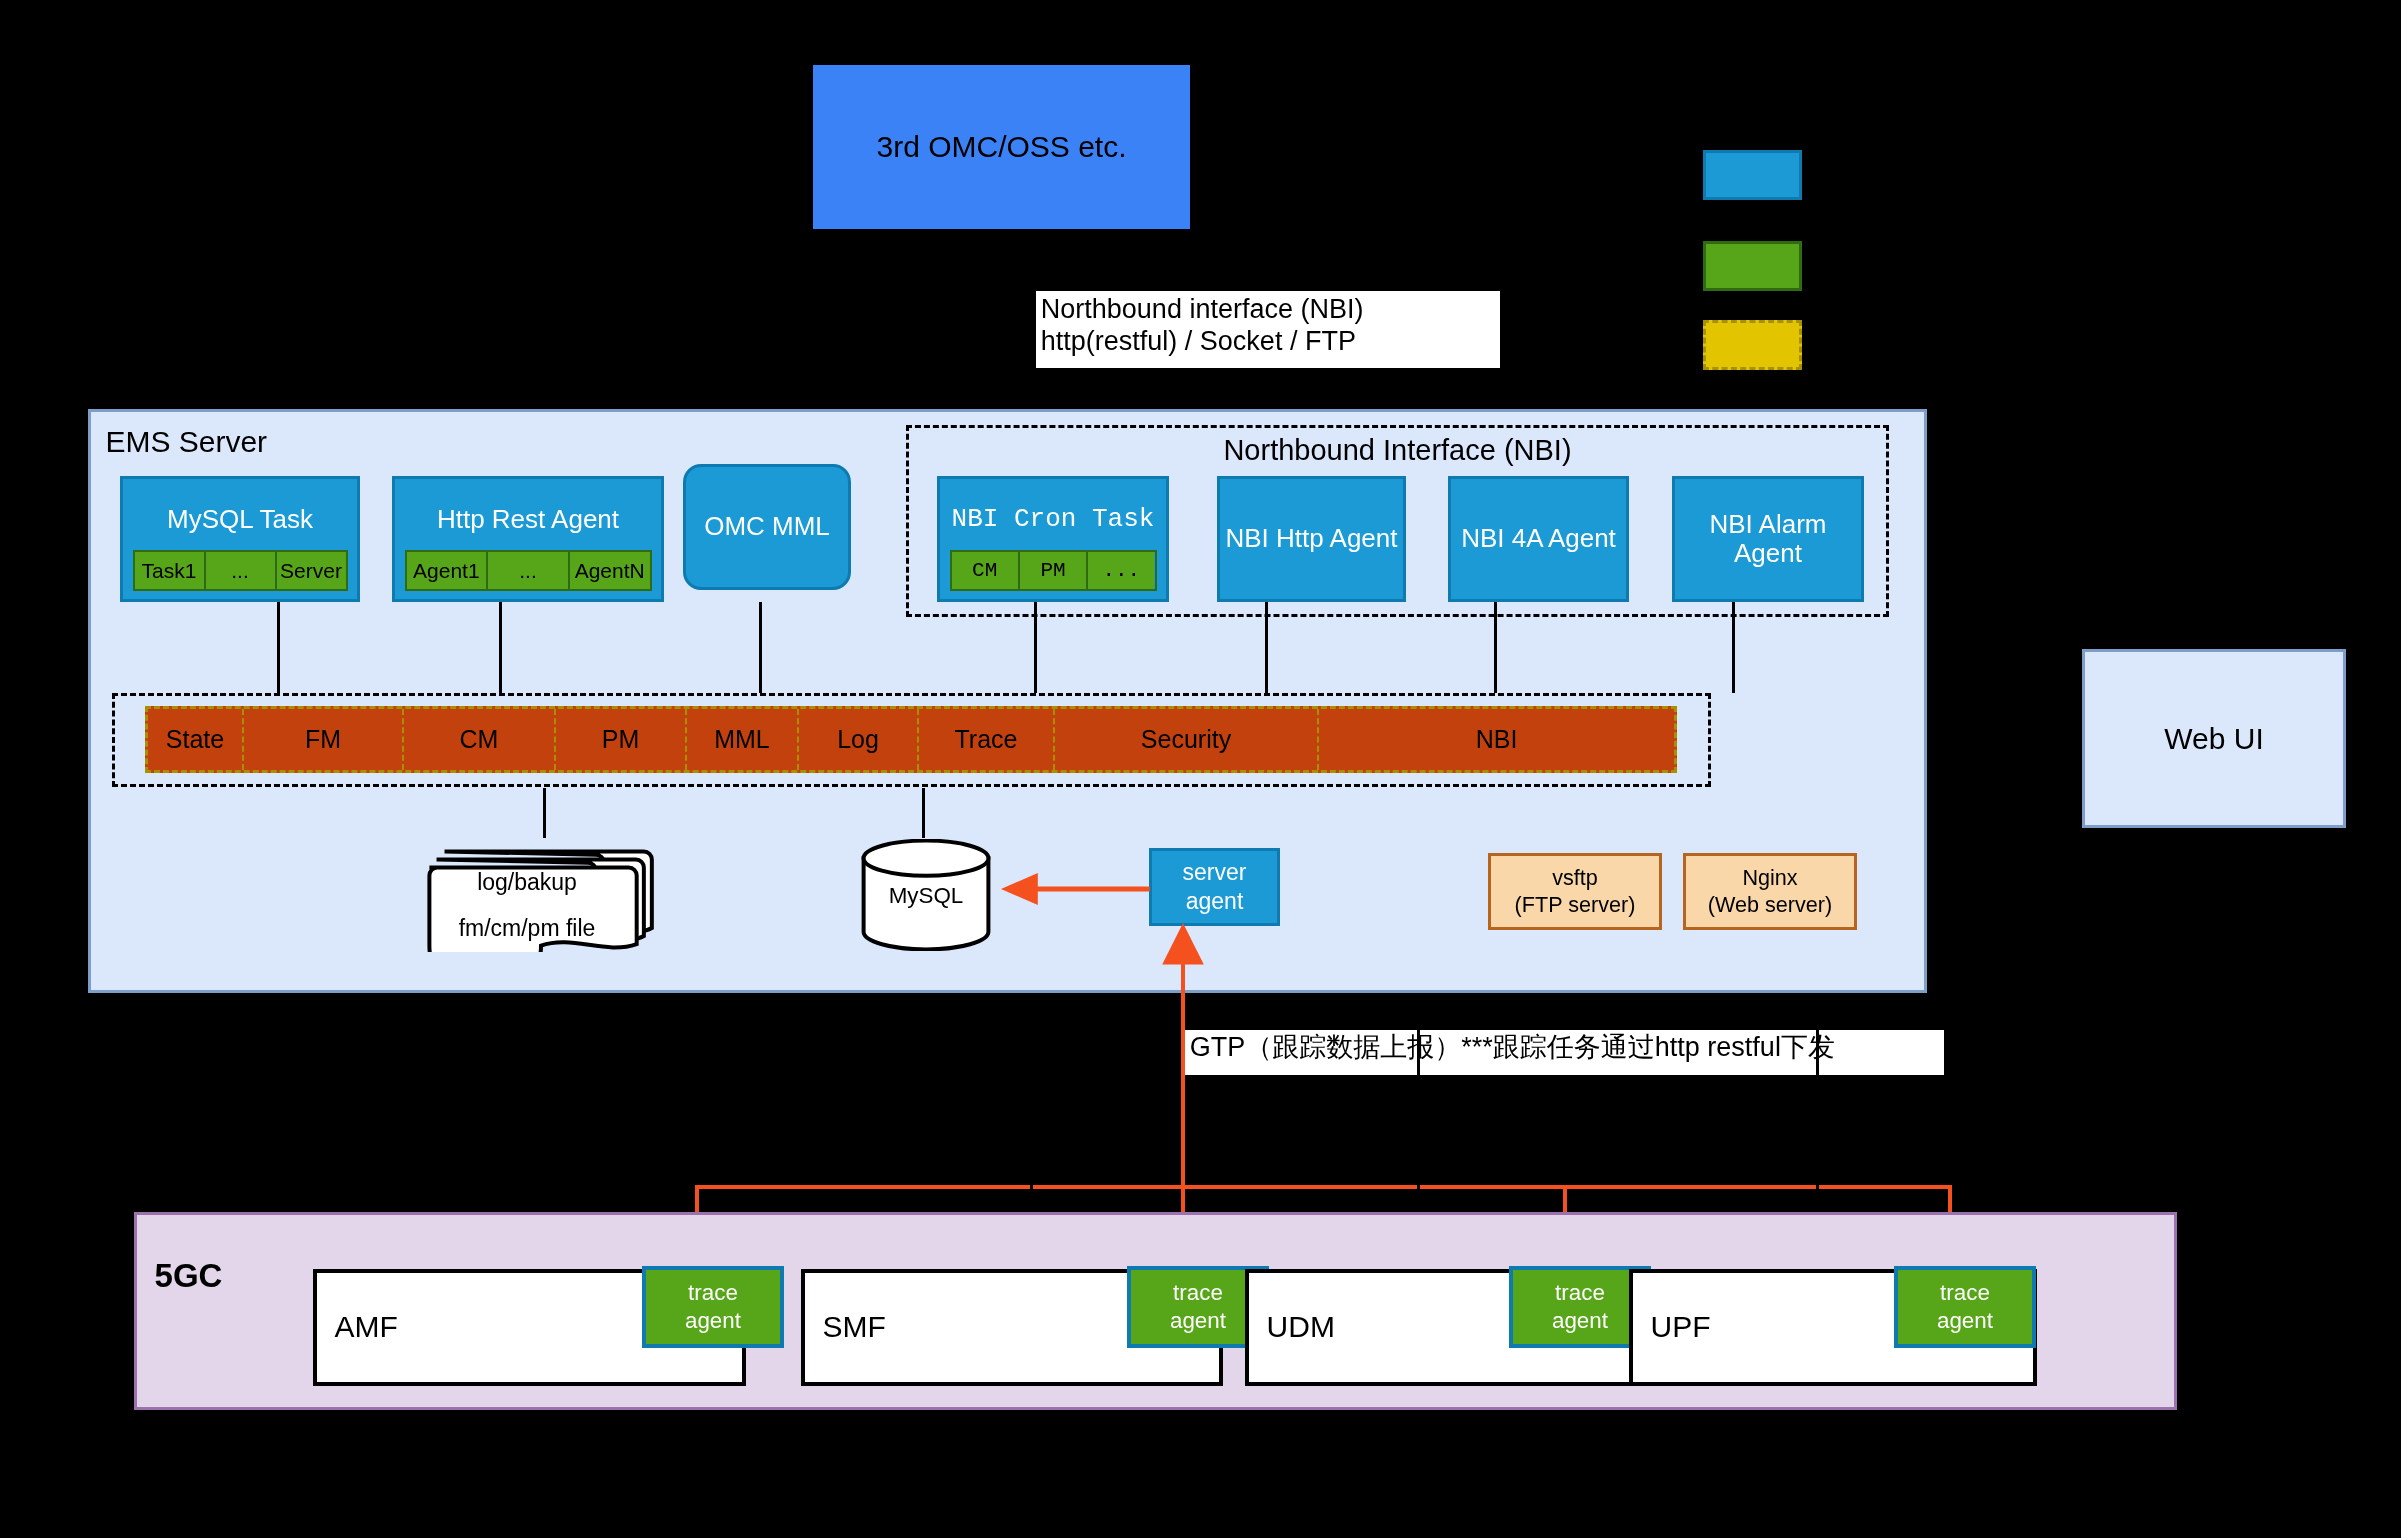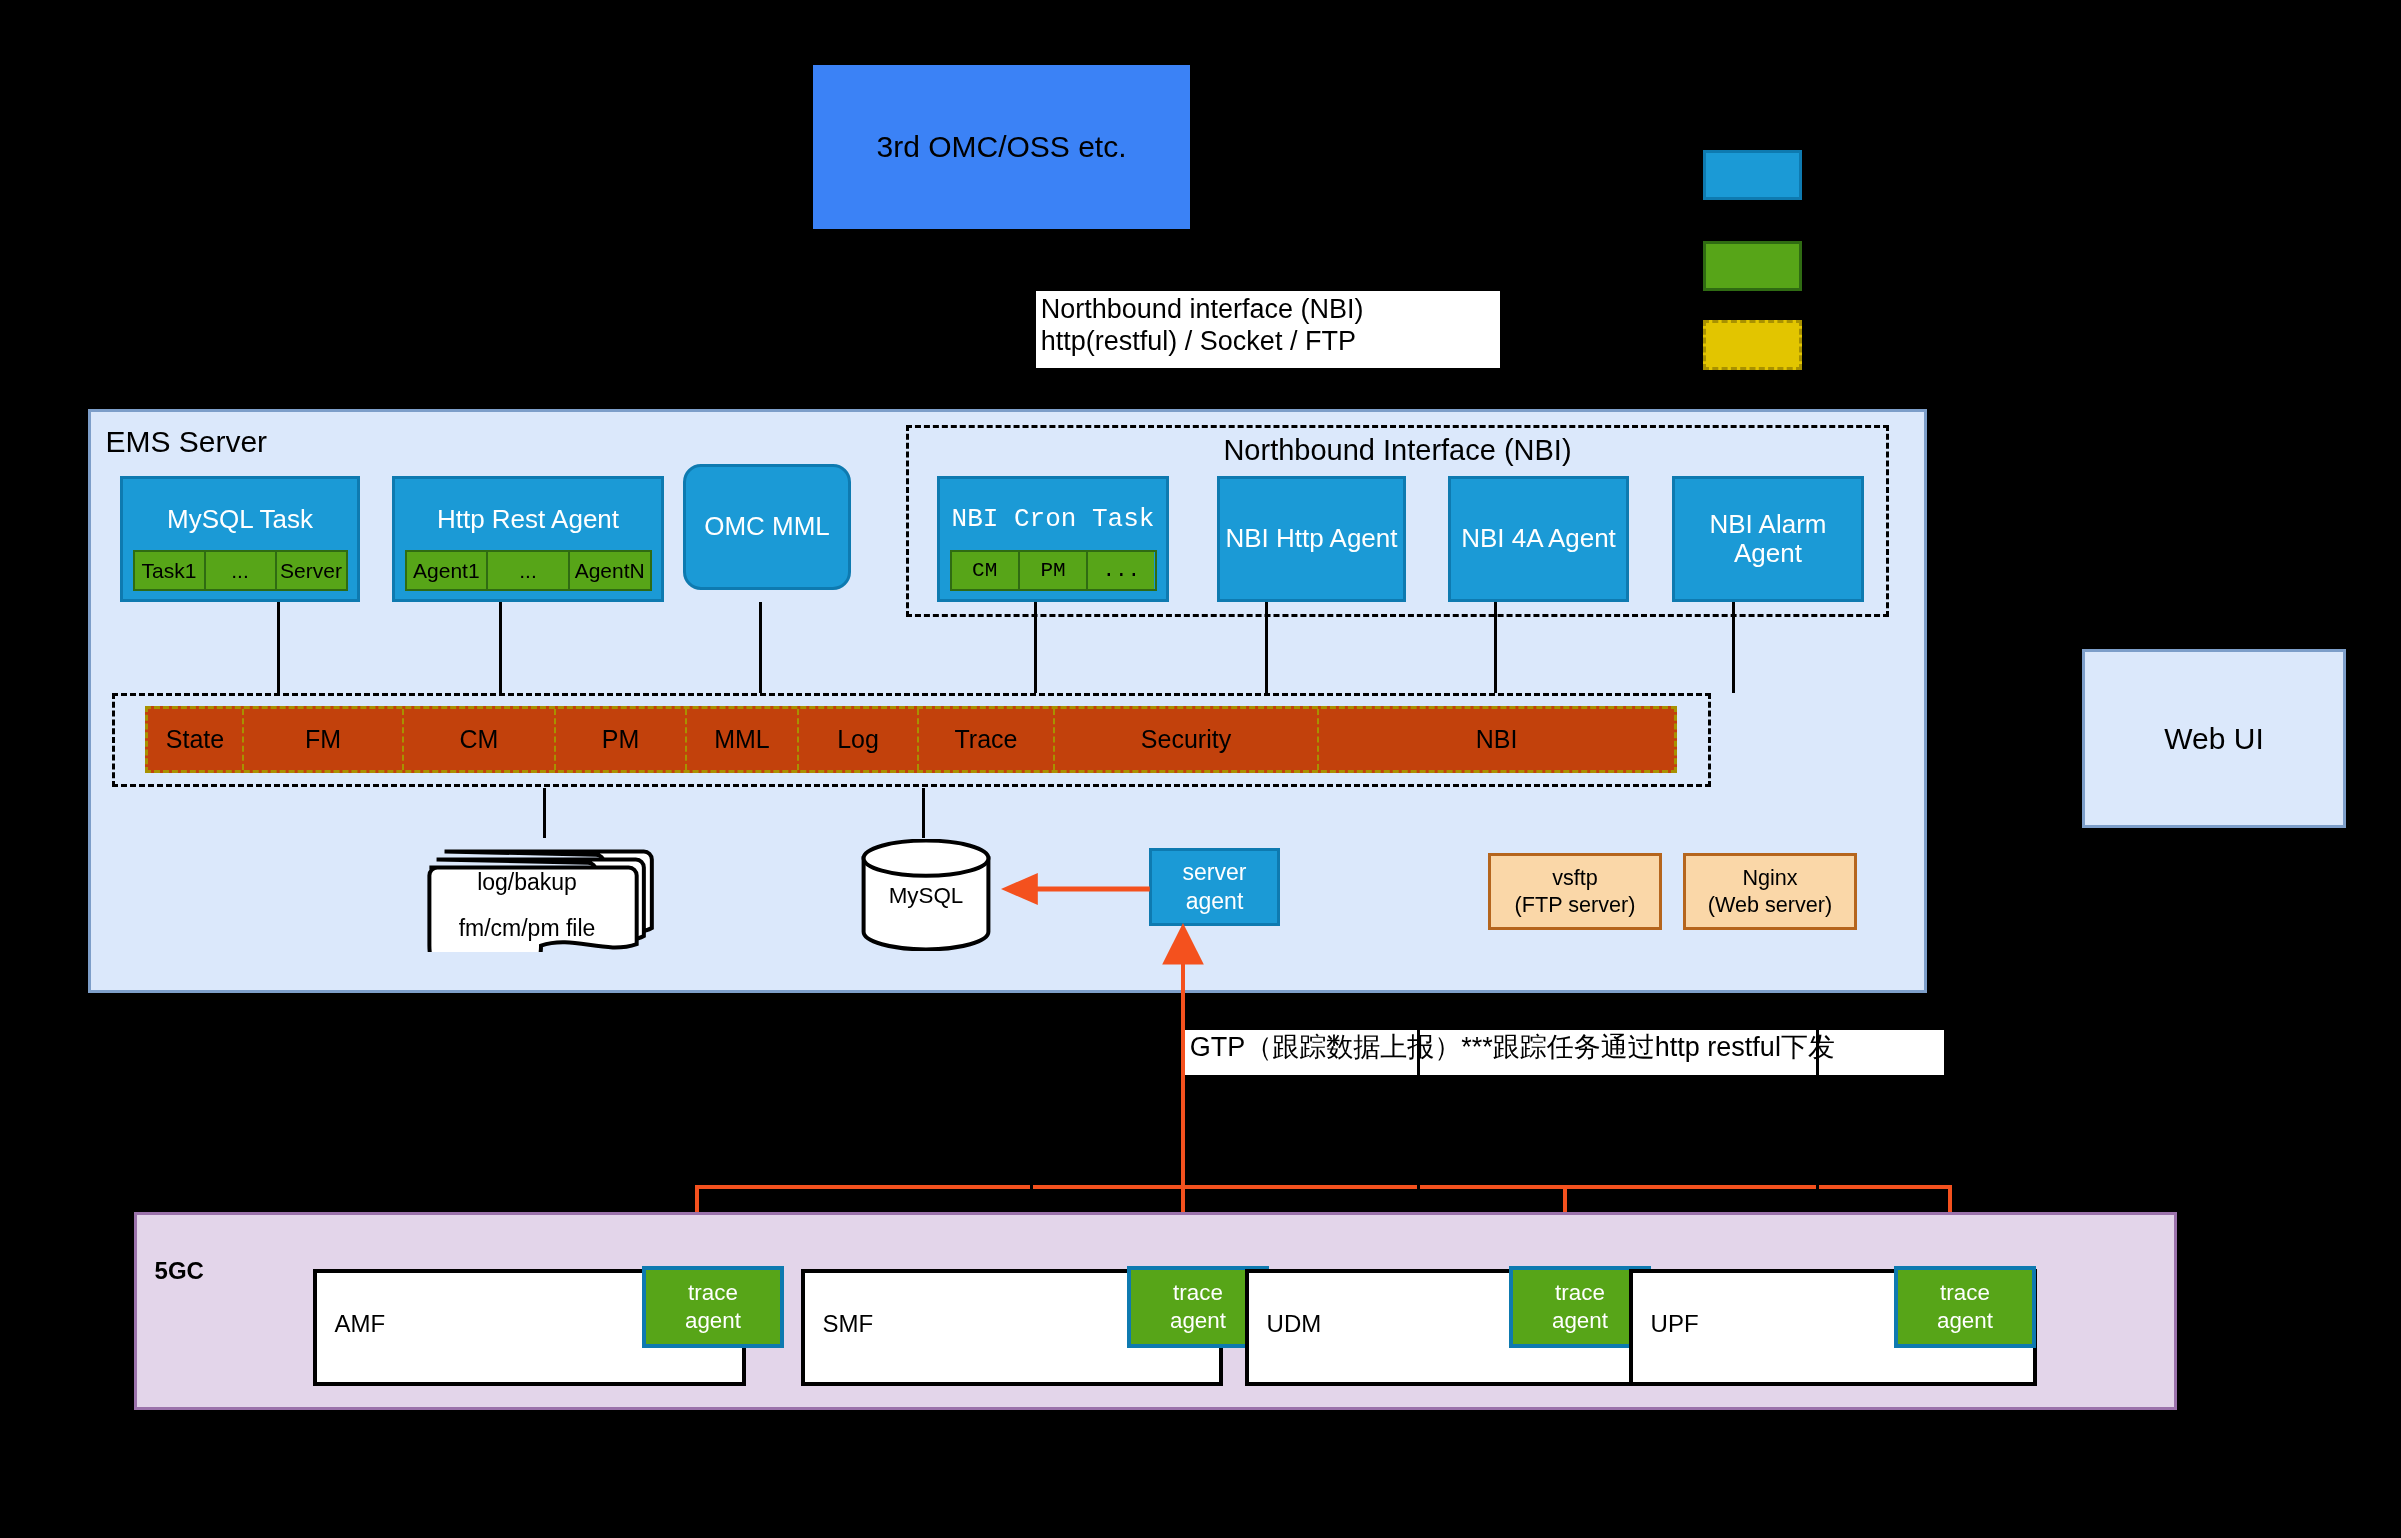--- a/index.html
+++ b/index.html
@@ -43,23 +43,23 @@
   .orangebox{background:#fad7a8;border:3.2px solid #b5651d;color:#000;
              font-size:21.6px;line-height:1.22;}
 
   
   .vline{background:#000;width:3.2px;}
   .ovline{background:#f4511e;width:4px;}
   .ohline{background:#f4511e;height:4px;}
 
   
   .gc{background:#e3d5ea;border:3.2px solid #9b72ab;}
-  .gc-title{font-size:24px;font-weight:bold;}
+  .gc-title{font-size:33px;font-weight:bold;}
   .nf{background:#fff;border:4px solid #000;}
-  .nf-label{font-size:24px;padding-left:17.6px;}
+  .nf-label{font-size:30px;padding-left:17.6px;}
   .trace{background:#57a518;border:4px solid #0e7ab0;color:#fff;
          font-size:22.4px;line-height:1.25;text-align:center;
          display:flex;align-items:center;justify-content:center;}
 
   
   .lg-blue{background:#1b9ad6;border:3.2px solid #0e7ab0;}
   .lg-green{background:#57a518;border:3.2px solid #2f6b12;}
   .lg-yellow{background:#e2c500;border:3.2px dashed #a89100;}
 
   

